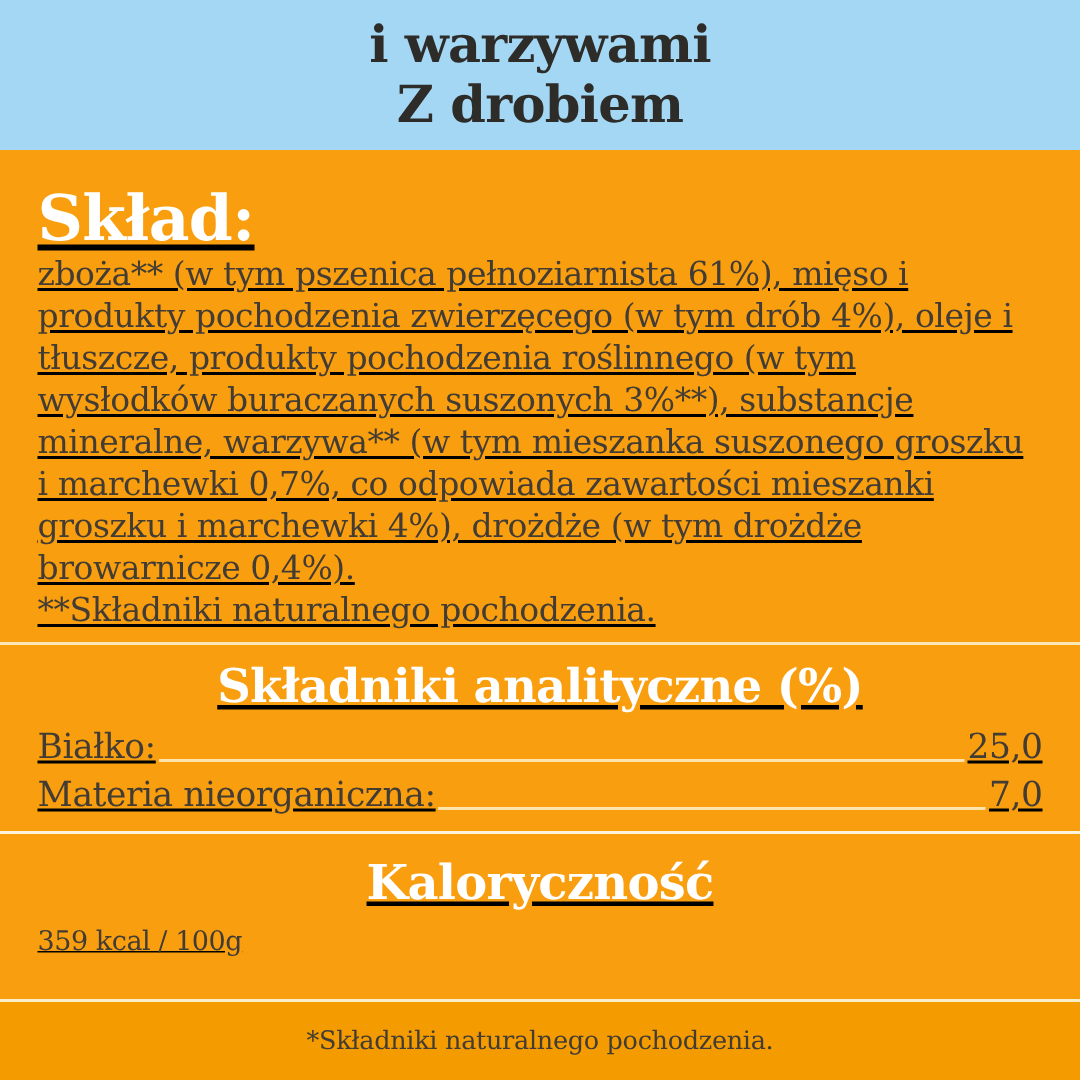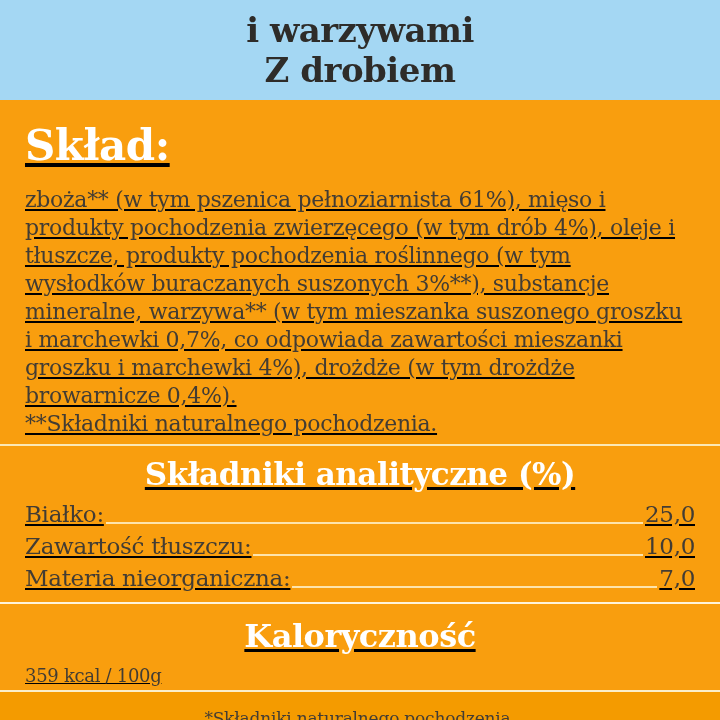--- a/index.html
+++ b/index.html
@@ -38,21 +38,21 @@
   
   .body-orange { flex: 1 1 auto; background: var(--orange); text-decoration: underline; }
 
   .sklad-heading {
     margin: 22px 25px 0 25px;
     color: var(--text_light);
     font-size: 42px; font-weight: bold;
     line-height: 48px; letter-spacing: -0.5px;
   }
   .ingredients {
-    margin: 16px 25px 0 25px;
+    margin: 0 25px 0 25px;
     color: var(--text_dark);
     font-size: 22px; line-height: 28px;
     letter-spacing: -0.3px;
   }
   .ingredients-footnote {
     margin: 0 25px 0 25px;
     color: var(--text_dark);
     font-size: 22px; line-height: 28px;
     letter-spacing: -0.3px;
   }
@@ -145,25 +145,20 @@
     <h2 class="section-heading">Składniki analityczne (%)</h2>
 
     <div class="analytical-table">
       <div class="analytical-col">
         <div class="analytical-row">
           <span>Białko:</span>
           <span class="leader"></span>
           <span>25,0</span>
         </div>
         <div class="analytical-row">
-          <span>Zawartość tłuszczu:</span>
-          <span class="leader"></span>
-          <span>10,0</span>
-        </div>
-        <div class="analytical-row">
           <span>Materia nieorganiczna:</span>
           <span class="leader"></span>
           <span>7,0</span>
         </div>
       </div>
     </div>
 
     <div class="divider divider-2"></div>
 
     <h2 class="calories-heading">Kaloryczność</h2>

